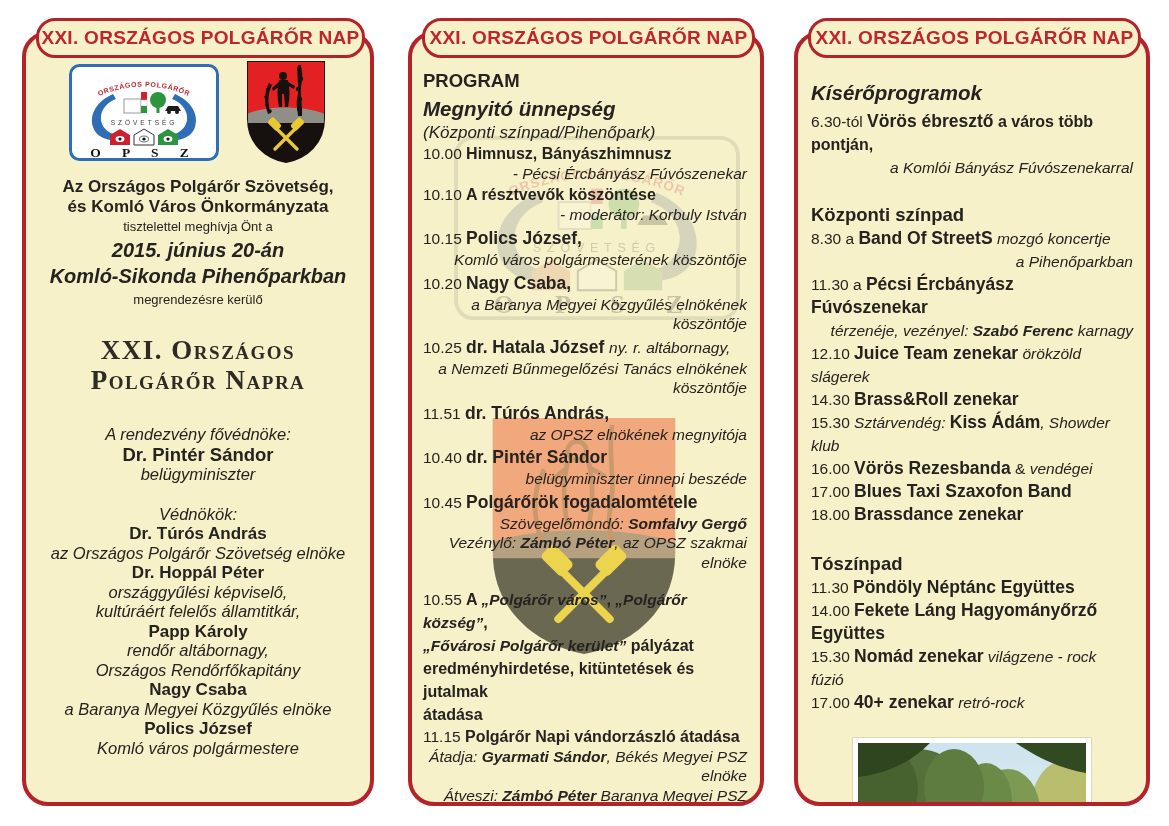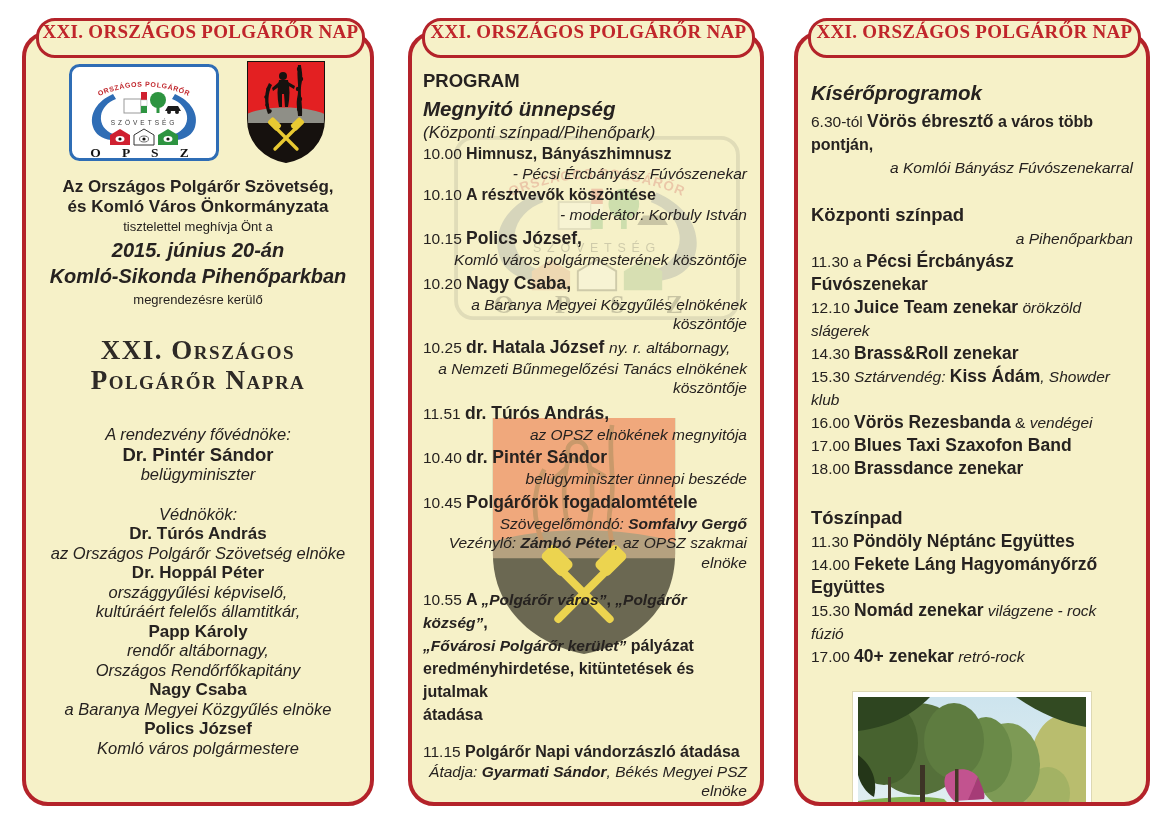--- a/index.html
+++ b/index.html
@@ -7,21 +7,21 @@
   }
   html,body{margin:0;padding:0;background:#fff;}
   .page{position:relative;width:1169px;height:826px;background:#fff;overflow:hidden;
         font-family:"Liberation Sans",sans-serif;}
   .panel{position:absolute;top:16px;height:794px;}
   #p1{left:22px;width:352px;}
   #p2{left:408px;width:356px;}
   #p3{left:794px;width:356px;}
   .banner{position:absolute;top:2px;left:14px;right:9px;height:34px;background:var(--cream);
           border:3.5px solid var(--red);border-radius:19px;z-index:3;
-          display:flex;align-items:flex-start;justify-content:center;font-family:Liberation Serif, serif;}
+          display:flex;align-items:center;justify-content:center;}
   .banner span{font-weight:700;font-size:19px;color:var(--redtext);letter-spacing:.3px;white-space:nowrap;}
   .box{position:absolute;top:15px;left:0;right:0;bottom:4px;background:var(--cream);
        border:4px solid var(--red);border-radius:26px;z-index:1;overflow:hidden;}
   .content{position:relative;z-index:2;}
   #p1 .content{padding:24px 12px 0 12px;text-align:center;}
   #p2 .content{padding:34px 13px 0 11px;}
   #p3 .content{padding:44px 13px 0 13px;}
   .wm{position:absolute;z-index:0;}
   .line{color:var(--ink);font-size:15.5px;line-height:19.5px;}
   .line.r{text-align:right;}
@@ -229,40 +229,42 @@
           <div class="line r"><span class="i1">az OPSZ elnökének megnyitója</span></div>
           <div class="line lg" style="margin-top: 2px;"><span>10.40 </span><span class="b2">dr. Pintér Sándor</span></div>
           <div class="line r"><span class="i1">belügyminiszter ünnepi beszéde</span></div>
           <div class="line lg" style="margin-top: 2px;"><span>10.45 </span><span class="b2">Polgárőrök fogadalomtétele</span></div>
           <div class="line r"><span class="i1">Szövegelőmondó: </span><span class="bi">Somfalvy Gergő</span></div>
           <div class="line r"><span class="i1">Vezénylő: </span><span class="bi">Zámbó Péter</span><span class="i1">, az OPSZ szakmai elnöke</span></div>
           <div class="line lg" style="margin-top: 16px;"><span>10.55 </span><span class="b1">A </span><span class="bi">„Polgárőr város”</span><span class="b1">, </span><span class="bi">„Polgárőr község”</span><span class="b1">,</span></div>
           <div class="line lg"><span class="bi">„Fővárosi Polgárőr kerület”</span><span class="b1"> pályázat</span></div>
           <div class="line lg"><span class="b1">eredményhirdetése, kitüntetések és jutalmak</span></div>
           <div class="line lg"><span class="b1">átadása</span></div>
-          <div class="line " style="margin-top: 16px;"><span>11.15  </span><span class="b1">Polgárőr Napi vándorzászló átadása</span></div>
+          <div class="line " style="margin-top: 1px;"><span>11.15  </span><span class="b1">Polgárőr Napi vándorzászló átadása</span></div>
           <div class="line r"><span class="i1">Átadja: </span><span class="bi">Gyarmati Sándor</span><span class="i1">, Békés Megyei PSZ elnöke</span></div>
           <div class="line r"><span class="i1">Átveszi: </span><span class="bi">Zámbó Péter</span><span class="i1"> Baranya Megyei PSZ elnöke</span></div>
         </div>
     </div>
     <div class="banner">
       <span>XXI. ORSZÁGOS POLGÁRŐR NAP</span>
     </div>
   </div>
 
   <div class="panel" id="p3">
     <div class="box">
       <div class="content">
         <div>
             <div class="line p3line"><span class="h2">Kísérőprogramok</span></div>
             <div class="line p3line" style="margin-top: 4px;"><span>6.30-tól </span><span class="b2">Vörös ébresztő</span><span class="b1"> a város több pontján,</span></div>
             <div class="line p3line r"><span class="i1">a Komlói Bányász Fúvószenekarral</span></div>
             <div class="line p3line" style="margin-top: 24px;"><span class="h1">Központi színpad</span></div>
+            <div class="line p3line"><span>8.30 a </span><span class="b2">Band Of StreetS</span><span class="i1"> mozgó koncertje</span></div>
             <div class="line p3line r"><span class="i1">a Pihenőparkban</span></div>
             <div class="line p3line"><span>11.30 a </span><span class="b2">Pécsi Ércbányász Fúvószenekar</span></div>
+            <div class="line p3line r"><span class="i1">térzenéje, vezényel: </span><span class="bi">Szabó Ferenc</span><span class="i1"> karnagy</span></div>
             <div class="line p3line"><span>12.10 </span><span class="b2">Juice Team zenekar</span><span class="i1"> örökzöld slágerek</span></div>
             <div class="line p3line"><span>14.30 </span><span class="b2">Brass&amp;Roll zenekar</span></div>
             <div class="line p3line"><span>15.30 </span><span class="i1">Sztárvendég: </span><span class="b2">Kiss Ádám</span><span class="i1">, Showder klub</span></div>
             <div class="line p3line"><span>16.00 </span><span class="b2">Vörös Rezesbanda</span><span> &amp; </span><span class="i1">vendégei</span></div>
             <div class="line p3line"><span>17.00 </span><span class="b2">Blues Taxi Szaxofon Band</span></div>
             <div class="line p3line"><span>18.00 </span><span class="b2">Brassdance zenekar</span></div>
             <div class="line p3line" style="margin-top: 26px;"><span class="h1">Tószínpad</span></div>
             <div class="line p3line"><span>11.30 </span><span class="b2">Pöndöly Néptánc Együttes</span></div>
             <div class="line p3line"><span>14.00 </span><span class="b2">Fekete Láng Hagyományőrző Együttes</span></div>
             <div class="line p3line"><span>15.30 </span><span class="b2">Nomád zenekar</span><span class="i1"> világzene - rock fúzió</span></div>

